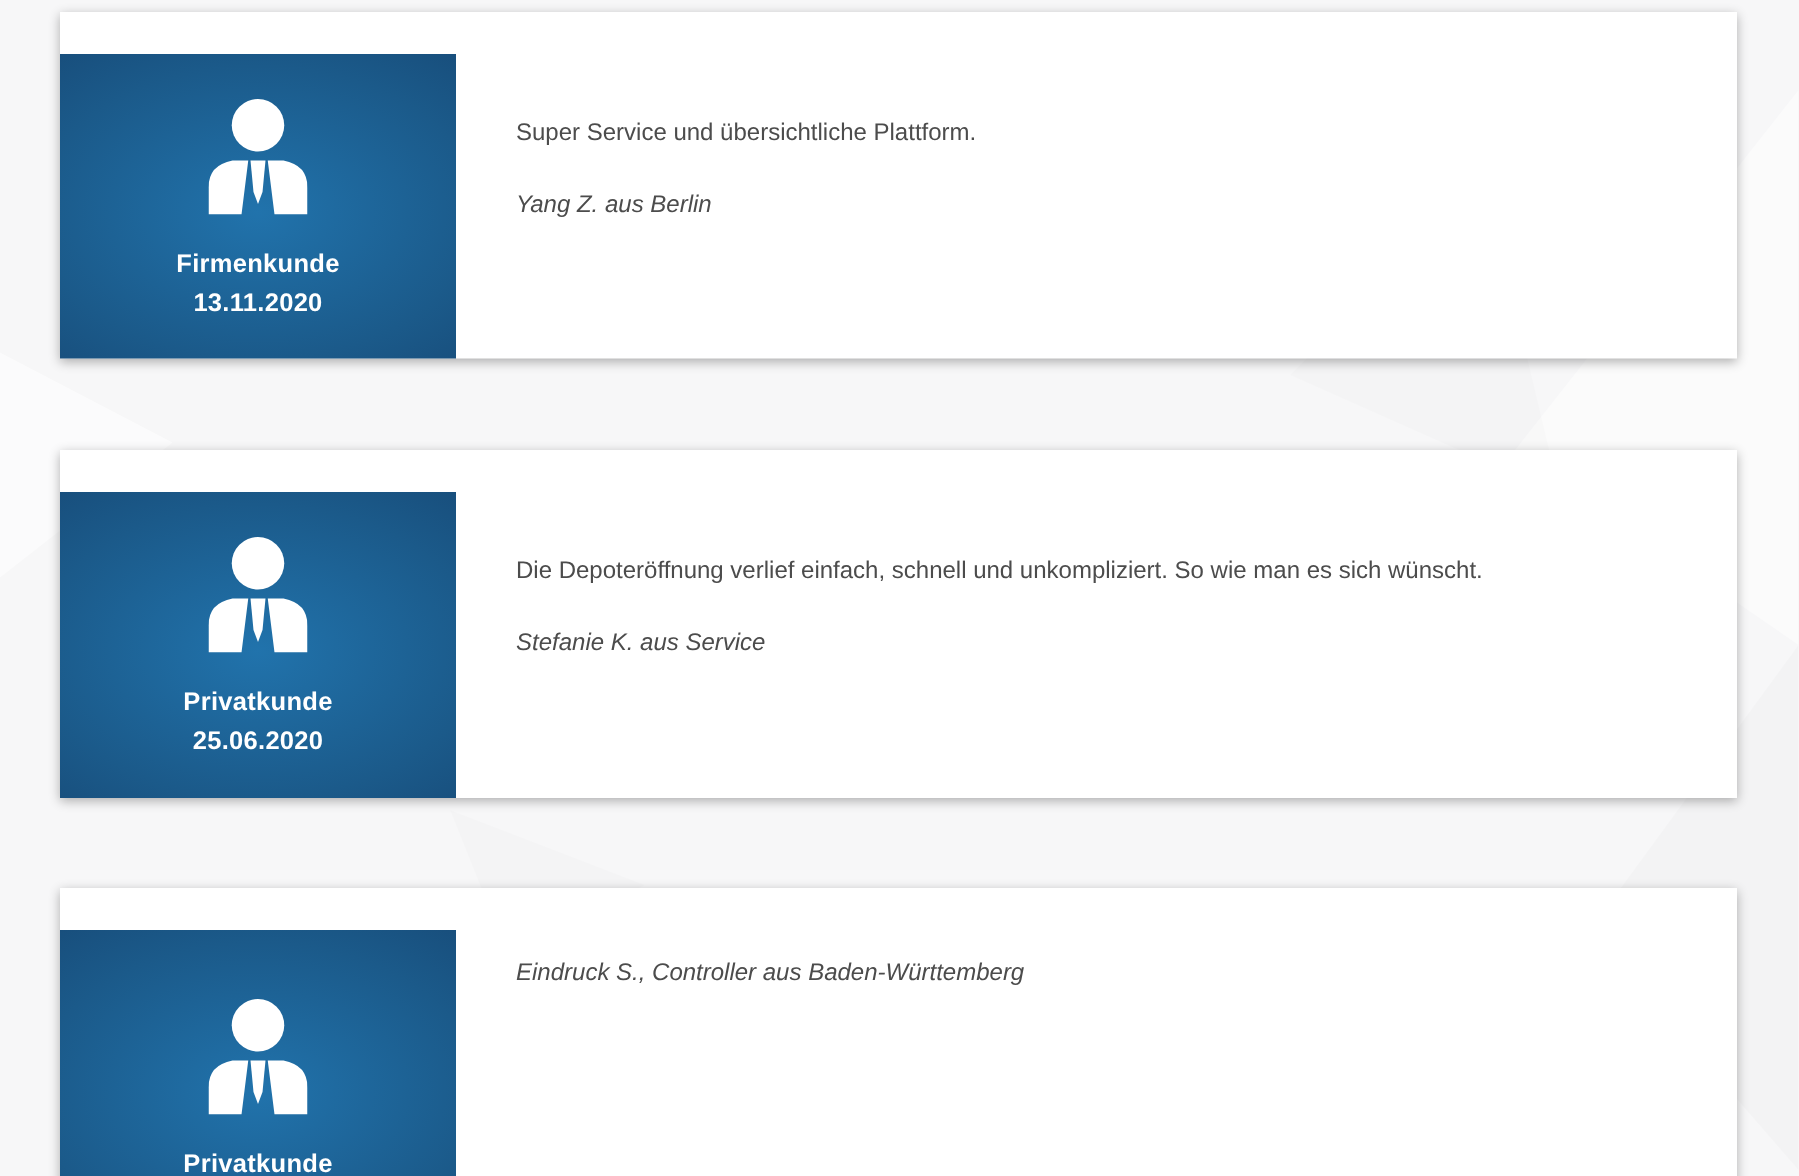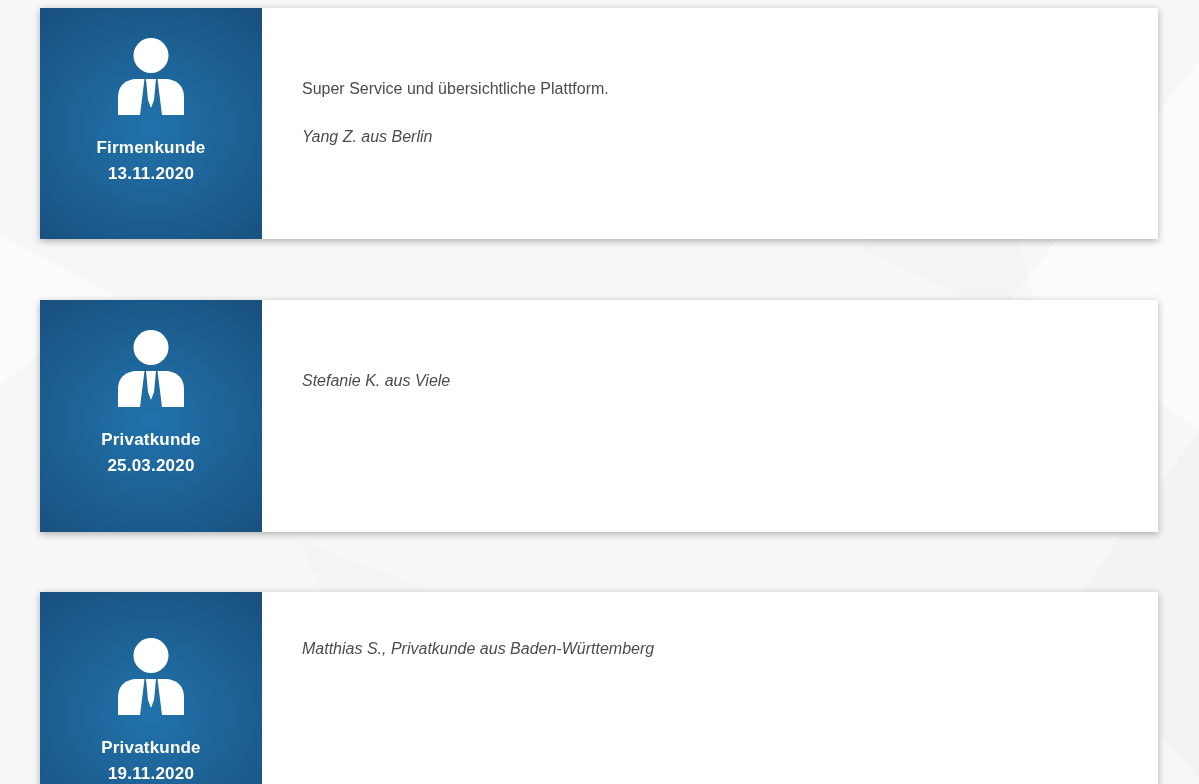--- a/index.html
+++ b/index.html
@@ -29,29 +29,30 @@
     width:1118px;
     background:var(--card-bg);
     box-shadow:0 2px 7px rgba(0,0,0,0.30);
     display:flex;
   }
   .card-1{top:8px;height:231px;}
   .card-2{top:300px;height:232px;}
   .card-3{top:592px;height:236px;}
   .panel{
     flex:none;
-    width:222px;
+    width:264px;
     background:radial-gradient(140% 120% at 50% 52%,
       var(--panel-center) 0%, #1b5a8a 40%, #154470 72%, var(--panel-edge) 100%);
     color:var(--label);
     display:flex;
     flex-direction:column;
     align-items:center;
     text-align:center;
     padding-top:30px;
+    margin-top:28px;
   }
   .card-3 .panel{padding-top:46px;}
   .avatar{
     width:66px;height:77px;
     margin-bottom:20px;
     flex:none;
   }
   .avatar svg{display:block;width:100%;height:100%;}
   .panel-label, .panel-date{
     font-size:17px;
@@ -108,37 +109,38 @@
   <div class="panel">
     <span class="avatar">
       <svg viewBox="0 0 66 77" xmlns="http://www.w3.org/2000/svg" fill="#ffffff">
         <ellipse cx="33" cy="17.5" rx="17.5" ry="17.5"></ellipse>
         <path d="M0,77 L0,59 Q0,44 16,41 L26.5,41 L22,77 Z"></path>
         <path d="M66,77 L66,59 Q66,44 50,41 L39.5,41 L44,77 Z"></path>
         <path d="M28,41 L38,41 L36,62 L33,70 L30,62 Z"></path>
       </svg>
     </span>
     <div class="panel-label">Privatkunde</div>
-    <div class="panel-date">25.03.2020</div>
+    <div class="panel-date">25.06.2020</div>
   </div>
   <div class="content">
+    <p class="quote">Die Depoteröffnung verlief einfach, schnell und unkompliziert. So wie man es sich wünscht.</p>
 
-    <p class="attribution">Stefanie K. aus Viele</p>
+    <p class="attribution">Stefanie K. aus Service</p>
   </div>
 </article>
 
 <article class="card card-3">
   <div class="panel">
     <span class="avatar">
       <svg viewBox="0 0 66 77" xmlns="http://www.w3.org/2000/svg" fill="#ffffff">
         <ellipse cx="33" cy="17.5" rx="17.5" ry="17.5"></ellipse>
         <path d="M0,77 L0,59 Q0,44 16,41 L26.5,41 L22,77 Z"></path>
         <path d="M66,77 L66,59 Q66,44 50,41 L39.5,41 L44,77 Z"></path>
         <path d="M28,41 L38,41 L36,62 L33,70 L30,62 Z"></path>
       </svg>
     </span>
     <div class="panel-label">Privatkunde</div>
     <div class="panel-date">19.11.2020</div>
   </div>
   <div class="content">
-    <p class="attribution">Matthias S., Privatkunde aus Baden-Württemberg</p>
+    <p class="attribution">Eindruck S., Controller aus Baden-Württemberg</p>
   </div>
 </article>
 
 </body></html>

